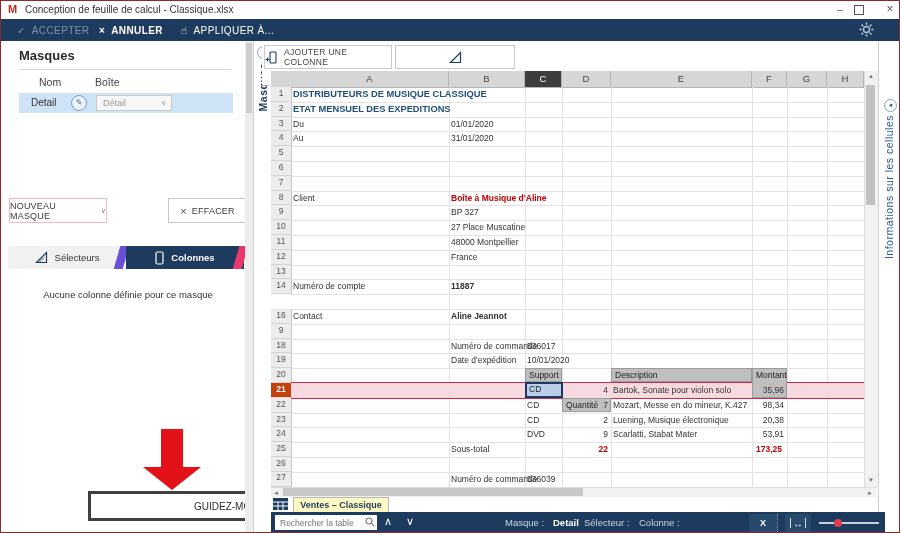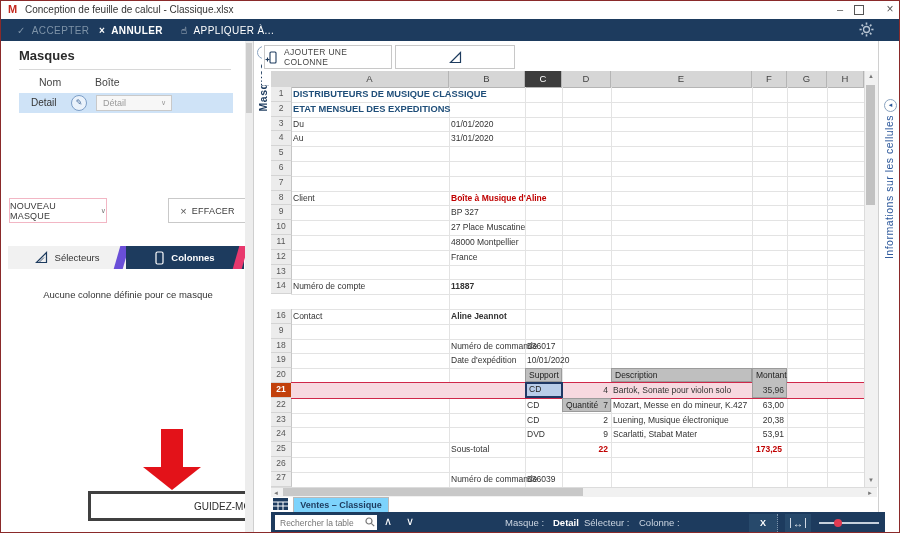--- a/index.html
+++ b/index.html
@@ -96,21 +96,21 @@
            font-size:8.5px;color:#222;line-height:11px;padding-left:2px;z-index:4;cursor:cell;}
   
   #vscroll{left:863px;top:70px;width:13px;height:416px;background:#f1f1f1;border-left:1px solid #dcdcdc;}
   #vthumb{left:865px;top:84px;width:9px;height:120px;background:#c1c1c1;}
   #hscroll{left:270px;top:486px;width:606px;height:10px;background:#f1f1f1;border-top:1px solid #dcdcdc;}
   #hthumb{left:282px;top:487px;width:300px;height:8px;background:#c8c8c8;}
   .sarrow{position:absolute;font-size:6px;color:#777;cursor:pointer;}
   
   #tabrow{left:270px;top:496px;width:607px;height:15px;background:#fff;}
   #table-icon{left:1px;top:0px;}
-  #sheet-tab{left:22px;top:0;width:94px;height:14px;border:1px solid #b9b9b9;background:#7dd3fc;
+  #sheet-tab{left:22px;top:0;width:94px;height:14px;border:1px solid #b9b9b9;background:#fef9c3;
              font-size:9px;font-weight:bold;color:#1d3b5e;display:flex;align-items:center;justify-content:center;cursor:pointer;}
   
   #statusbar{left:270px;top:511px;width:614px;height:22px;background:#1d3b5e;}
   #search{left:4px;top:3px;width:102px;height:15px;background:#fff;border:none;font-size:8.5px;color:#555;
           padding:0 16px 0 5px;box-sizing:border-box;font-family:"Liberation Sans",sans-serif;}
   #search-mag{left:94px;top:5px;}
   .nav-chev{top:3px;color:#fff;font-size:11px;cursor:pointer;}
   #chev-up{left:113px;} #chev-down{left:135px;}
   .sb-label{top:5px;font-size:9.5px;color:#ccd6e2;}
   .sb-value{top:5px;font-size:9.5px;font-weight:bold;color:#fff;}
@@ -344,21 +344,21 @@
       <div class="hdrcell" style="left: 291px; top: 297.2px; width: 49px; height: 13.8px; margin-top: 30px;">Quantité</div>
       <div class="hdrcell" style="left: 340px; top: 297.2px; width: 141px; height: 13.8px;">Description</div>
       <div class="hdrcell" style="left: 481px; top: 297.2px; width: 35px; height: 30px;">Montant</div>
       <div id="selcell" style="left: 254px; top: 311px; width: 38px; height: 15.8px;">CD</div>
       <div class="cell num" style="left: 293px; top: 313px; width: 44px;">4</div>
       <div class="cell" style="left: 342px; top: 313px;">Bartok, Sonate pour violon solo</div>
       <div class="cell num" style="left: 483px; top: 313px; width: 30px;">35,96</div>
       <div class="cell" style="left: 256px; top: 327.8px;">CD</div>
       <div class="cell num" style="left: 293px; top: 327.8px; width: 44px;">7</div>
       <div class="cell" style="left: 342px; top: 327.8px;">Mozart, Messe en do mineur, K.427</div>
-      <div class="cell num" style="left: 483px; top: 327.8px; width: 30px;">63,00</div>
+      <div class="cell num" style="left: 483px; top: 327.8px; width: 30px;">98,34</div>
       <div class="cell" style="left: 256px; top: 342.6px;">CD</div>
       <div class="cell num" style="left: 293px; top: 342.6px; width: 44px;">2</div>
       <div class="cell" style="left: 342px; top: 342.6px;">Luening, Musique électronique</div>
       <div class="cell num" style="left: 483px; top: 342.6px; width: 30px;">20,38</div>
       <div class="cell" style="left: 256px; top: 357.4px;">DVD</div>
       <div class="cell num" style="left: 293px; top: 357.4px; width: 44px;">9</div>
       <div class="cell" style="left: 342px; top: 357.4px;">Scarlatti, Stabat Mater</div>
       <div class="cell num" style="left: 483px; top: 357.4px; width: 30px;">53,91</div>
       <div class="cell" style="left: 180px; top: 372.2px;">Sous-total</div>
       <div class="cell rednum" style="left: 293px; top: 372.2px; width: 44px;">22</div>

